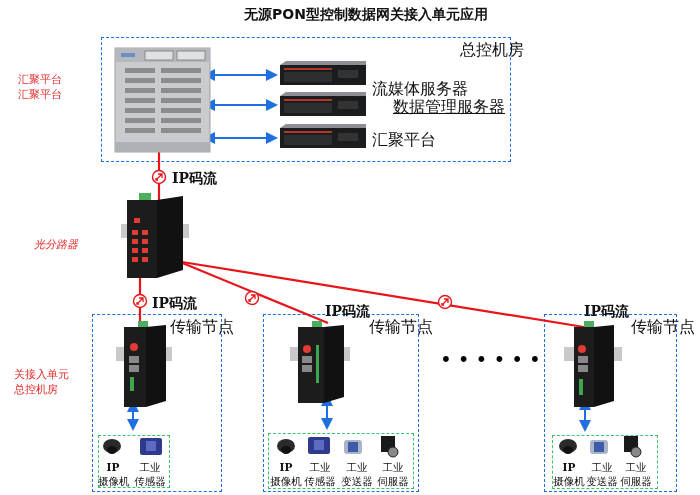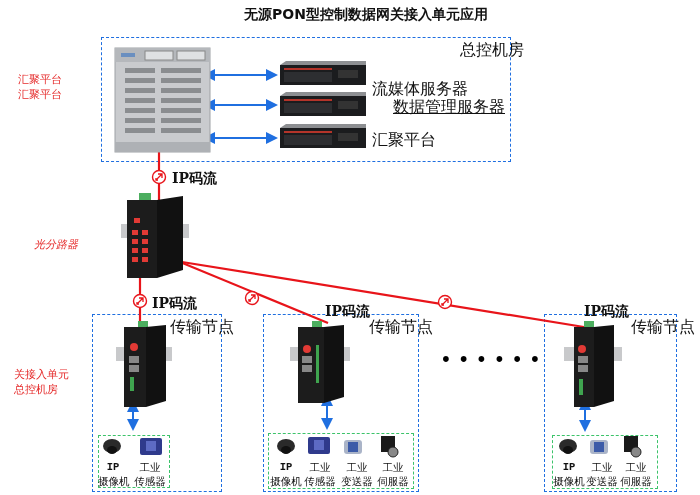--- a/index.html
+++ b/index.html
@@ -8,21 +8,21 @@
   .abs { position: absolute; }
   .title { left: 16px; top: 6px; width: 700px; text-align: center; font-family: "DejaVu Sans", "Liberation Sans", sans-serif;
            font-weight: bold; font-size: 14px; color: #111; letter-spacing: 0px; }
   .dash-blue { border: 1.6px dashed #1f6fe0; box-sizing: border-box; }
   .dash-green { border: 1.6px dashed #3cc36a; box-sizing: border-box; }
   .side-label { color: #e52a2a; font-size: 11px; line-height: 15px; font-family: "DejaVu Sans", "Liberation Sans", sans-serif; }
   .lbl { font-size: 16px; color: #111; white-space: nowrap; text-align: right; }
   .lbl-b { font-size: 14px; color: #111; font-weight: bold; white-space: nowrap; }
   .dev-lbl { font-size: 10.5px; color: #111; text-align: center; line-height: 14px; white-space: nowrap; }
   .dev-lbl .top { font-weight: normal; }
-  .dev-lbl .top.bold { font-weight: bold; font-family: Liberation Mono, monospace; }
+  .dev-lbl .top.bold { font-weight: bold; }
   svg { position: absolute; left: 0; top: 0; }
   .dots { font-size: 20px; letter-spacing: 6px; color: #000; }
 </style>
 </head>
 <body>
 
 <div class="abs title">无源PON型控制数据网关接入单元应用</div>
 
 <div class="abs side-label" style="left:18px; top:72px;">
   <div>汇聚平台</div>

